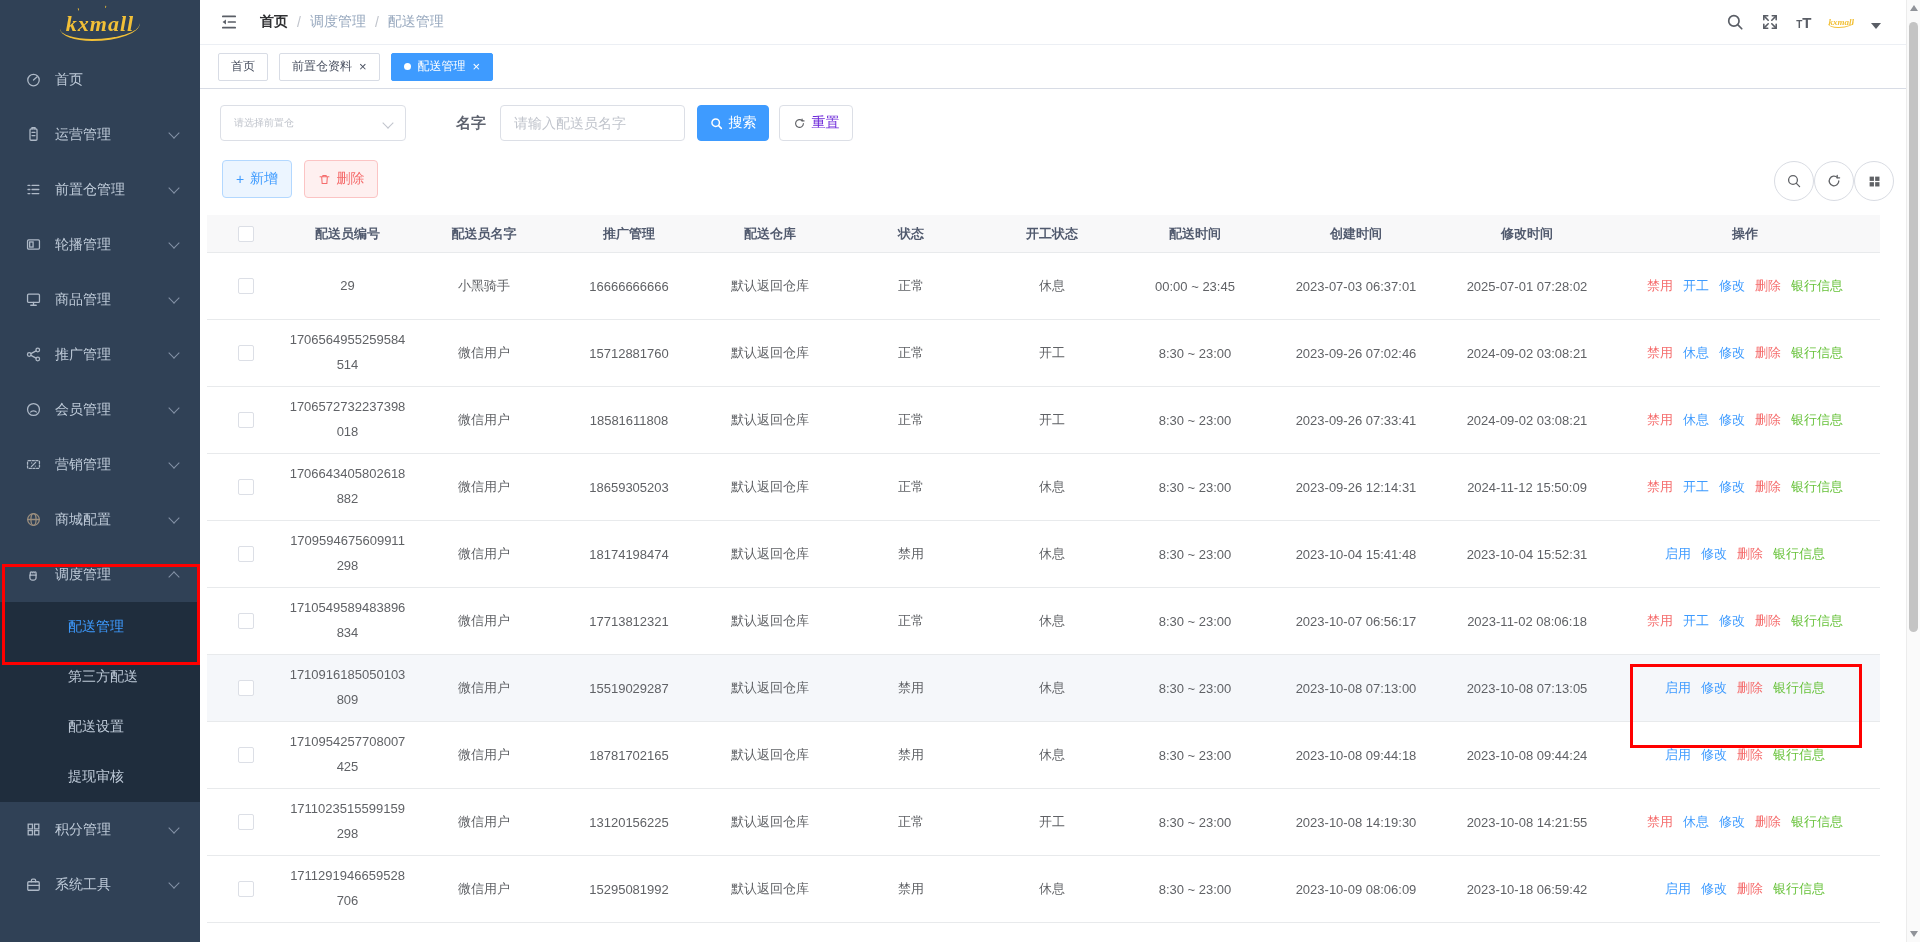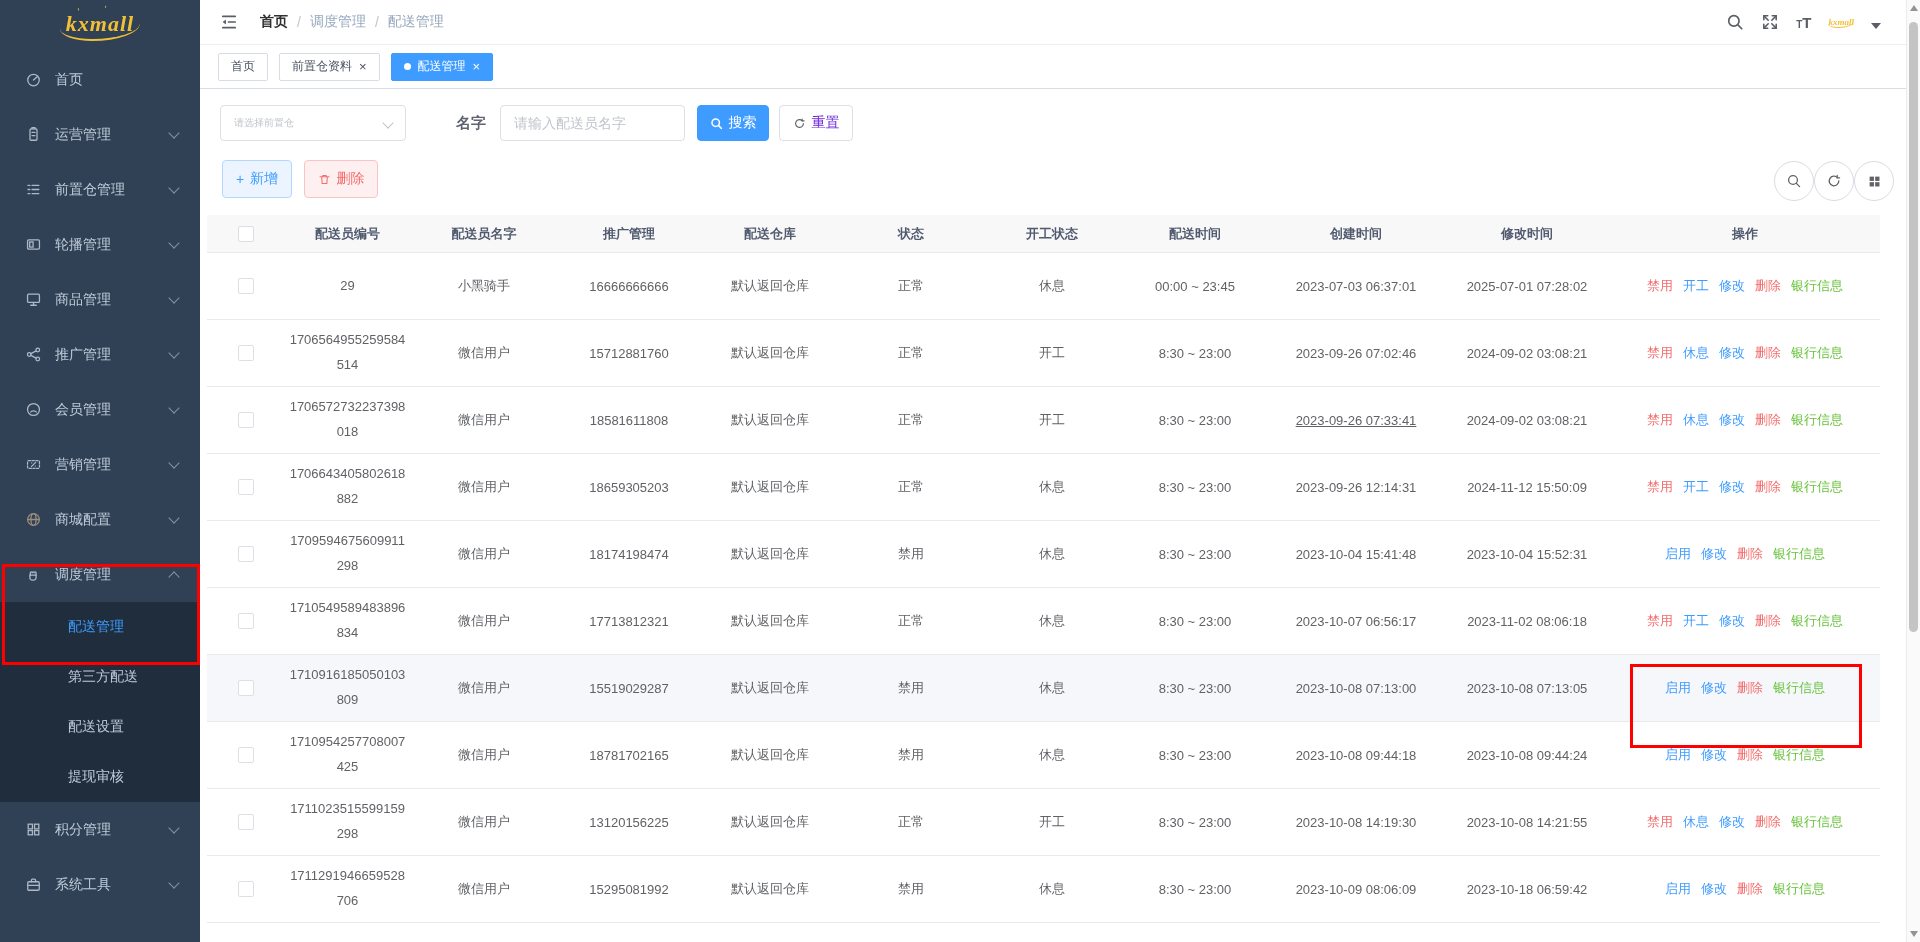--- a/index.html
+++ b/index.html
@@ -426,21 +426,21 @@
           </div>
           <div class="cell" style="width: 125px;">
             <div class="idwrap">1706572732237398018</div>
           </div>
           <div class="cell" style="width: 148px;">微信用户</div>
           <div class="cell" style="width: 142px;">18581611808</div>
           <div class="cell" style="width: 140px;">默认返回仓库</div>
           <div class="cell" style="width: 142px;">正常</div>
           <div class="cell" style="width: 140px;">开工</div>
           <div class="cell" style="width: 146px;">8:30 ~ 23:00</div>
-          <div class="cell" style="width: 176px; text-decoration: underline;">2023-09-26 07:33:41</div>
+          <div class="cell" style="width: 176px;">2023-09-26 07:33:41</div>
           <div class="cell" style="width: 166px;">2024-09-02 03:08:21</div>
           <div class="cell" style="width: 270px;">
             <span class="act danger">禁用</span>
             <span class="act primary">休息</span>
             <span class="act primary">修改</span>
             <span class="act danger">删除</span>
             <span class="act success">银行信息</span>
           </div>
         </div>
         <div class="t-row">

